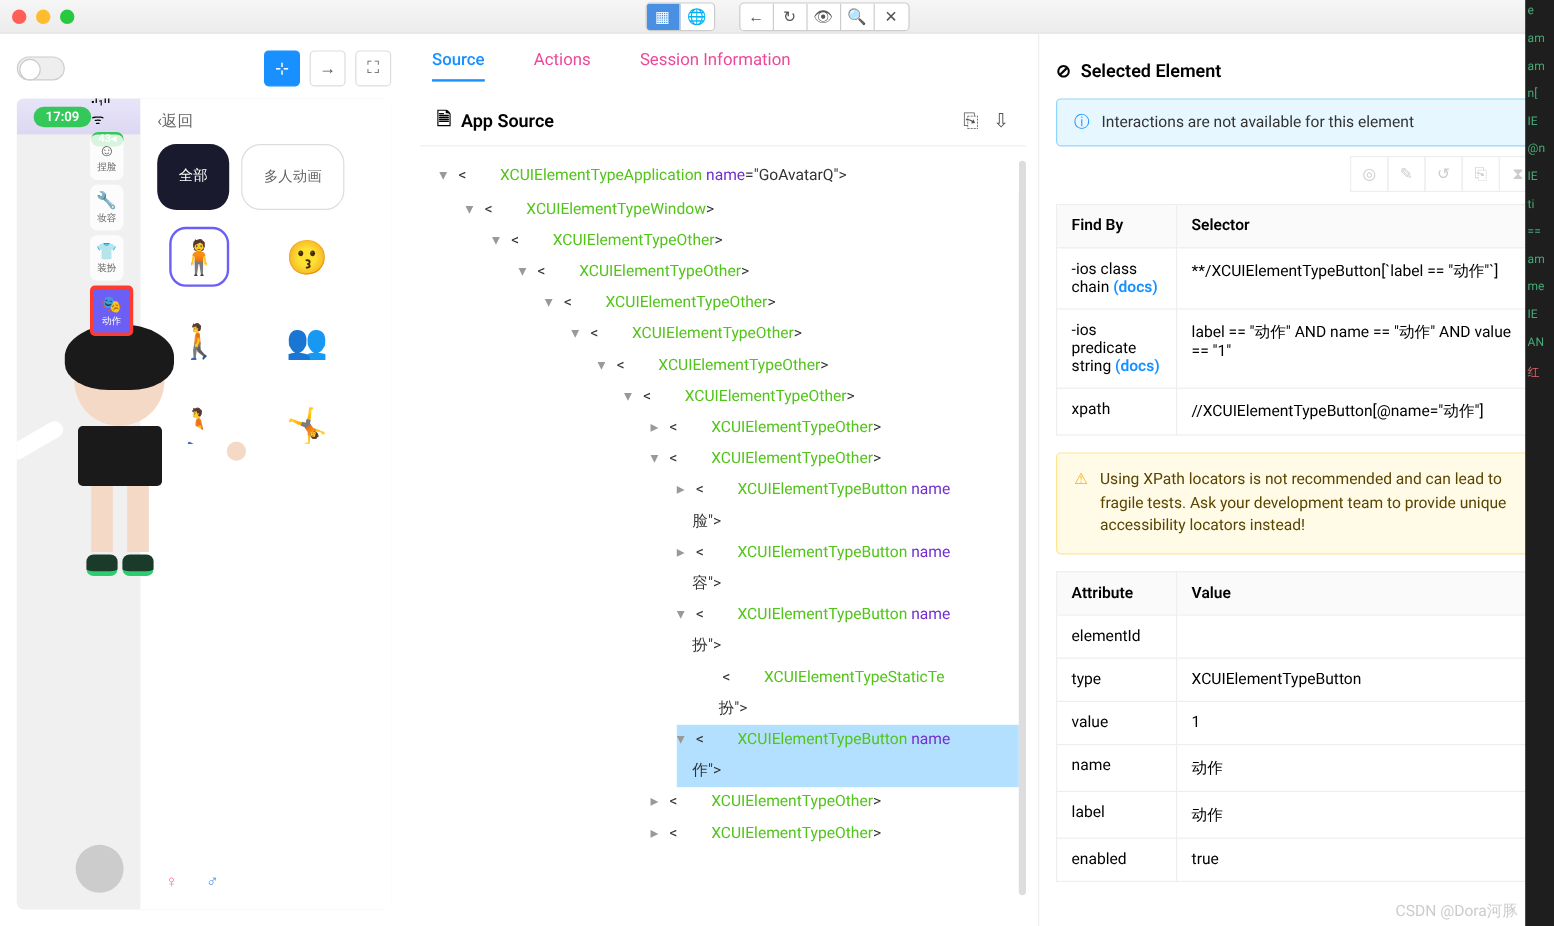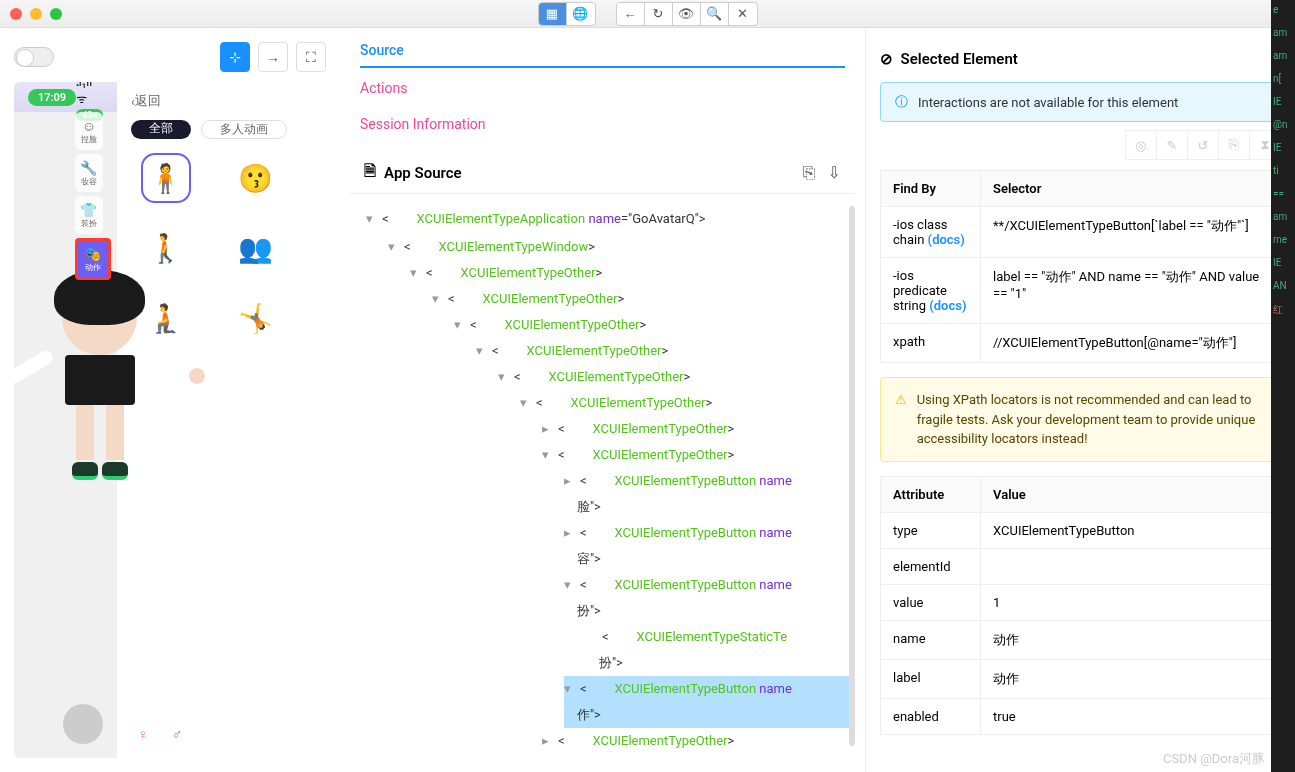--- a/index.html
+++ b/index.html
@@ -49,28 +49,28 @@
 .side-icon.hl { background: #6b5ff5; color: #fff; border: 3px solid #ff3b30; width: 36px; height: 42px; border-radius: 4px; margin-right: -4px; }
 .side-icon.hl .side-icon-ic { color: #fff; }
 .bottom-circle { position: absolute; right: 14px; bottom: 14px; width: 40px; height: 40px; border-radius: 50%; background: rgba(0,0,0,0.15); }
 .gender-row { position: absolute; left: 12px; bottom: 10px; display: flex; gap: 6px; }
 .gender-btn { width: 28px; height: 28px; border-radius: 50%; background: #fff; display: flex; align-items: center; justify-content: center; font-size: 14px; }
 .gender-btn.f { color: #ff6b9d; }
 .gender-btn.m { color: #4a90e2; }
 .bottom-panel { background: #fff; padding: 10px 14px; }
 .back-row { display: flex; align-items: center; font-size: 13px; color: #666; margin-bottom: 10px; }
 .pill-row { display: flex; gap: 10px; margin-bottom: 14px; }
-.pill { padding: 0 18px; border-radius: 16px; font-size: 12px; cursor: pointer; }
+.pill { padding: 18px 18px; border-radius: 16px; font-size: 12px; cursor: pointer; }
 .pill.dark { background: #1a1a2e; color: #fff; }
 .pill.light { background: #fff; border: 1px solid #ddd; color: #666; }
 .icon-grid { display: grid; grid-template-columns: repeat(3,1fr); gap: 20px 40px; padding: 0 10px; }
 .grid-icon { width: 50px; height: 50px; display: flex; align-items: center; justify-content: center; font-size: 28px; color: #2b3a67; }
 .grid-icon.sel { border: 2px solid #6b5ff5; border-radius: 14px; }
 .center-panel { flex: 1; padding: 14px 10px; display: flex; flex-direction: column; min-width: 0; }
-.tabs { display: flex; gap: 12px; padding: 0 10px 12px; font-size: 14px; flex-direction: column; }
+.tabs { display: flex; gap: 41px; padding: 0 10px 12px; font-size: 14px; }
 .tab { color: #ec4899; cursor: pointer; padding-bottom: 8px; }
 .tab.active { color: #1890ff; border-bottom: 2px solid #1890ff; font-weight: 500; }
 .panel-title { display: flex; align-items: center; justify-content: space-between; padding: 8px 14px; border-bottom: 1px solid #eee; }
 .panel-title-left { display: flex; align-items: center; gap: 8px; font-size: 15px; font-weight: 600; }
 .panel-title-icons { display: flex; gap: 12px; color: #555; }
 .panel-title-icons span { cursor: pointer; }
 .source-tree { flex: 1; overflow: auto; padding: 12px 6px; font-size: 13px; line-height: 2; color: #333; min-width: 0; position: relative; }
 .source-tree > div > .tree-row:first-child { position: sticky; top: 0; background: #fff; z-index: 2; padding-bottom: 2px; }
 .tree-row { white-space: nowrap; }
 .tree-row .tag { color: #52c41a; margin-left: 28px; }
@@ -300,26 +300,26 @@
         <span>Using XPath locators is not recommended and can lead to fragile tests. Ask your development team to provide unique accessibility locators instead!</span>
       </div>
 
       <table class="tbl">
         <tbody>
             <tr>
           <th style="width:100px">Attribute</th>
           <th>Value</th>
         </tr>
         <tr>
+              <td>elementId</td>
+              <td></td>
+            </tr>
+        <tr>
               <td>type</td>
               <td>XCUIElementTypeButton</td>
-            </tr>
-        <tr>
-              <td>elementId</td>
-              <td></td>
             </tr>
         <tr>
               <td>value</td>
               <td>1</td>
             </tr>
         <tr>
               <td>name</td>
               <td>动作</td>
             </tr>
         <tr>

